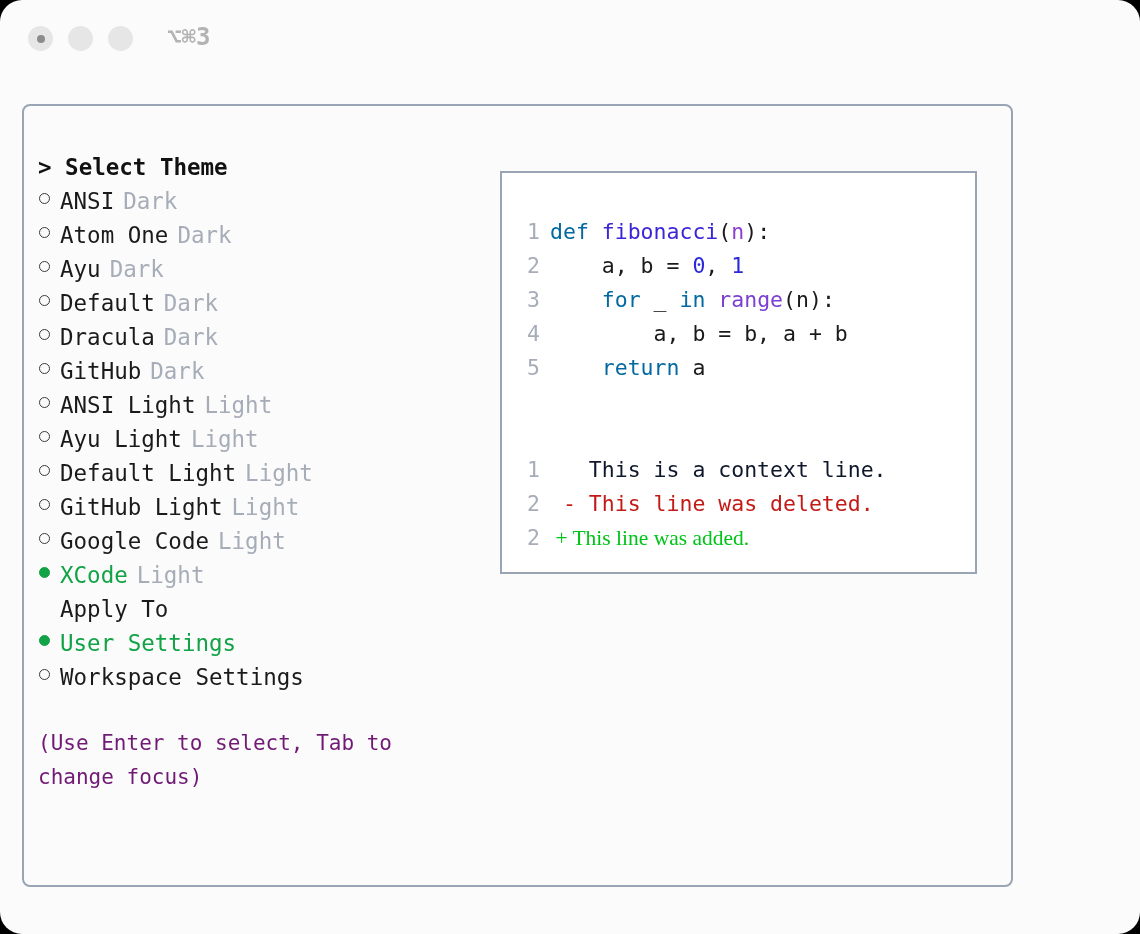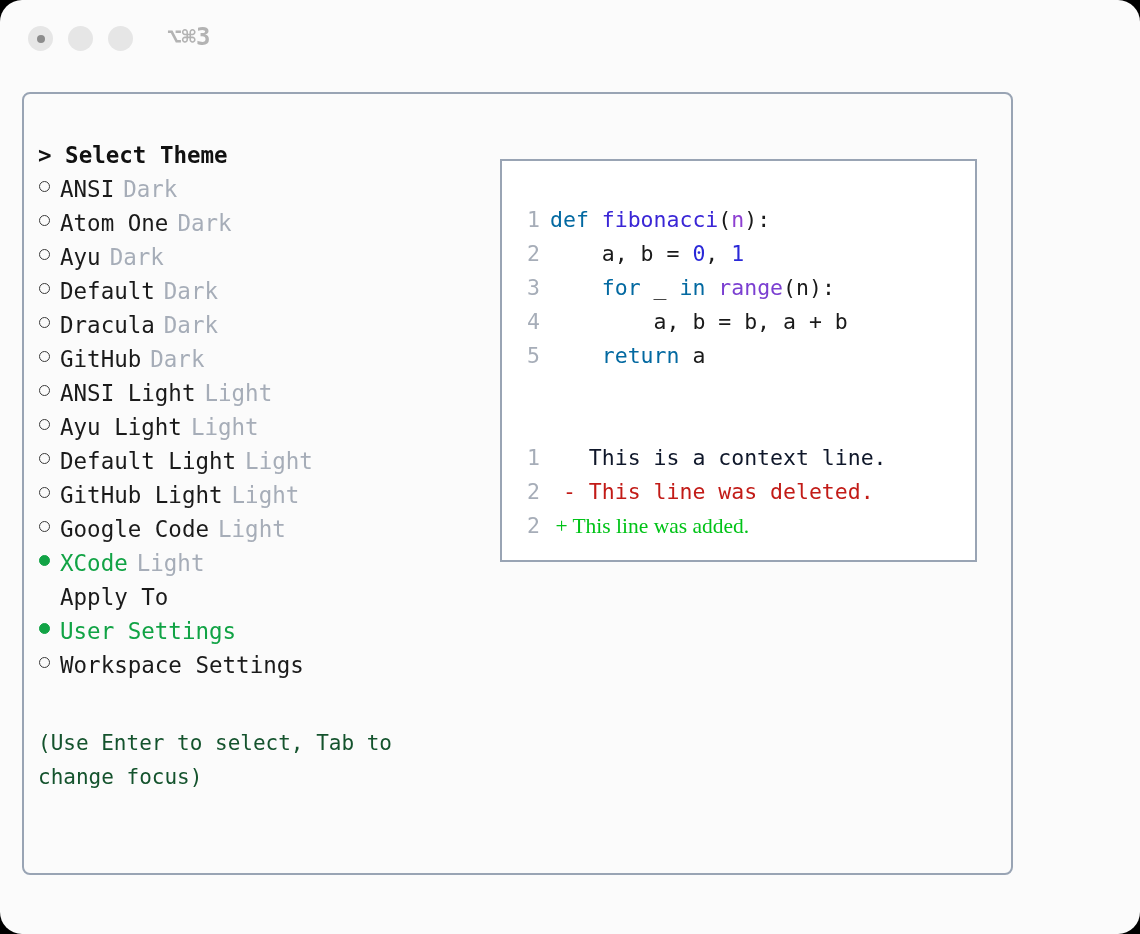--- a/index.html
+++ b/index.html
@@ -58,21 +58,21 @@
     font-weight: bold;
     color: #b3b3b3;
     letter-spacing: 0px;
     white-space: pre;
   }
 
   
   #card {
     position: absolute;
     left: 22px;
-    top: 92px;
+    top: 104px;
     width: 991px;
     height: 783px;
     box-sizing: border-box;
     border: 2px solid #99a4b4;
     border-radius: 8px;
     background: #fbfbfb;
   }
 
   
   #left-col {
@@ -137,24 +137,24 @@
     color: #1a1a1a;
     line-height: 34px;
     height: 34px;
     padding-left: 22px;
     white-space: pre;
   }
 
   #apply-to-block { }
 
   #hint {
-    margin-top: 44px;
+    margin-top: 32px;
     font-size: 21px;
     line-height: 34px;
-    color: #14532d;
+    color: #701a75;
     width: 400px;
     white-space: pre-wrap;
   }
 
   
   #right-col {
     position: absolute;
     left: 476px;
     top: 44px;
     width: 495px;

